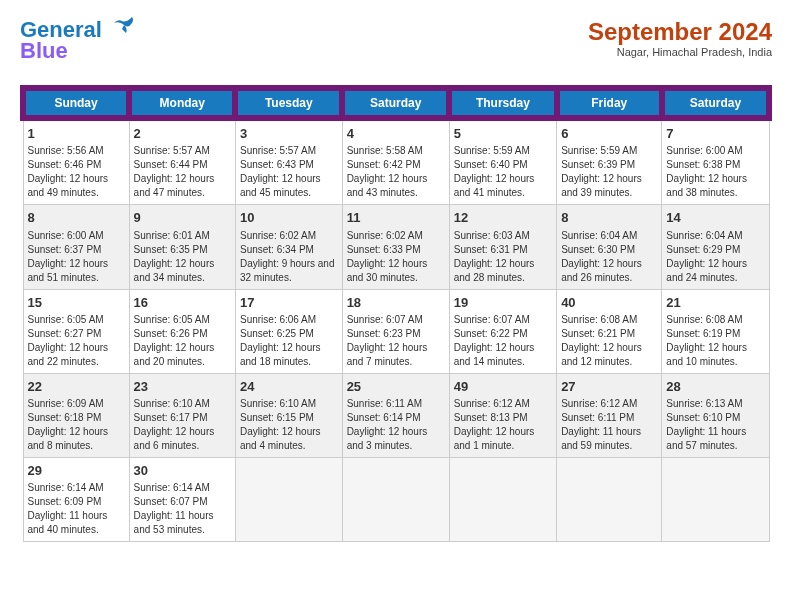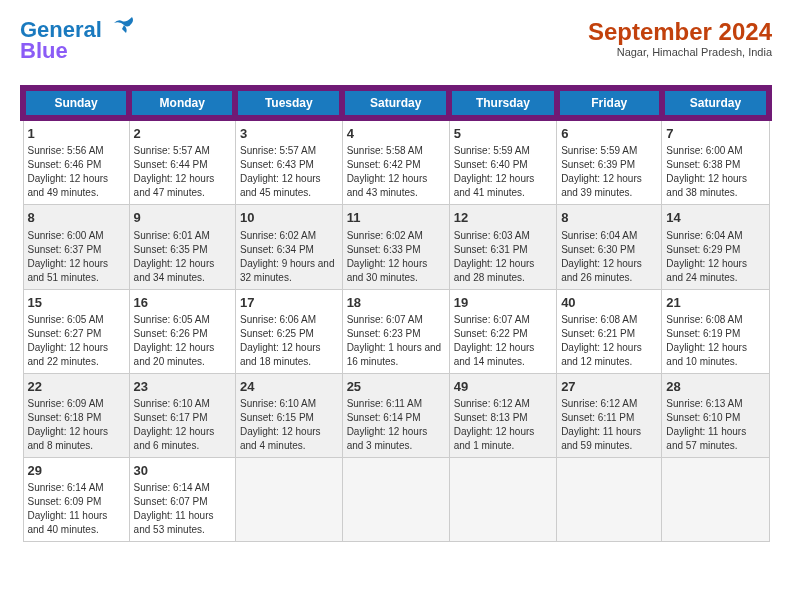--- a/index.html
+++ b/index.html
@@ -125,21 +125,21 @@
           <td><span class="day-num">10</span><span>Sunrise: 6:02 AM</span><br><span>Sunset: 6:34 PM</span><br><span>Daylight: 9 hours and 32 minutes.</span></td>
           <td><span class="day-num">11</span><span>Sunrise: 6:02 AM</span><br><span>Sunset: 6:33 PM</span><br><span>Daylight: 12 hours and 30 minutes.</span></td>
           <td><span class="day-num">12</span><span>Sunrise: 6:03 AM</span><br><span>Sunset: 6:31 PM</span><br><span>Daylight: 12 hours and 28 minutes.</span></td>
           <td><span class="day-num">8</span><span>Sunrise: 6:04 AM</span><br><span>Sunset: 6:30 PM</span><br><span>Daylight: 12 hours and 26 minutes.</span></td>
           <td><span class="day-num">14</span><span>Sunrise: 6:04 AM</span><br><span>Sunset: 6:29 PM</span><br><span>Daylight: 12 hours and 24 minutes.</span></td>
         </tr>
         <tr>
           <td><span class="day-num">15</span><span>Sunrise: 6:05 AM</span><br><span>Sunset: 6:27 PM</span><br><span>Daylight: 12 hours and 22 minutes.</span></td>
           <td><span class="day-num">16</span><span>Sunrise: 6:05 AM</span><br><span>Sunset: 6:26 PM</span><br><span>Daylight: 12 hours and 20 minutes.</span></td>
           <td><span class="day-num">17</span><span>Sunrise: 6:06 AM</span><br><span>Sunset: 6:25 PM</span><br><span>Daylight: 12 hours and 18 minutes.</span></td>
-          <td><span class="day-num">18</span><span>Sunrise: 6:07 AM</span><br><span>Sunset: 6:23 PM</span><br><span>Daylight: 1 hours and 16 minutes.</span></td>
+          <td><span class="day-num">18</span><span>Sunrise: 6:07 AM</span><br><span>Sunset: 6:23 PM</span><br><span>Daylight: 12 hours and 7 minutes.</span></td>
           <td><span class="day-num">19</span><span>Sunrise: 6:07 AM</span><br><span>Sunset: 6:22 PM</span><br><span>Daylight: 12 hours and 14 minutes.</span></td>
           <td><span class="day-num">40</span><span>Sunrise: 6:08 AM</span><br><span>Sunset: 6:21 PM</span><br><span>Daylight: 12 hours and 12 minutes.</span></td>
           <td><span class="day-num">21</span><span>Sunrise: 6:08 AM</span><br><span>Sunset: 6:19 PM</span><br><span>Daylight: 12 hours and 10 minutes.</span></td>
         </tr>
         <tr class="row-shaded">
           <td><span class="day-num">22</span><span>Sunrise: 6:09 AM</span><br><span>Sunset: 6:18 PM</span><br><span>Daylight: 12 hours and 8 minutes.</span></td>
           <td><span class="day-num">23</span><span>Sunrise: 6:10 AM</span><br><span>Sunset: 6:17 PM</span><br><span>Daylight: 12 hours and 6 minutes.</span></td>
           <td><span class="day-num">24</span><span>Sunrise: 6:10 AM</span><br><span>Sunset: 6:15 PM</span><br><span>Daylight: 12 hours and 4 minutes.</span></td>
           <td><span class="day-num">25</span><span>Sunrise: 6:11 AM</span><br><span>Sunset: 6:14 PM</span><br><span>Daylight: 12 hours and 3 minutes.</span></td>
           <td><span class="day-num">49</span><span>Sunrise: 6:12 AM</span><br><span>Sunset: 8:13 PM</span><br><span>Daylight: 12 hours and 1 minute.</span></td>

